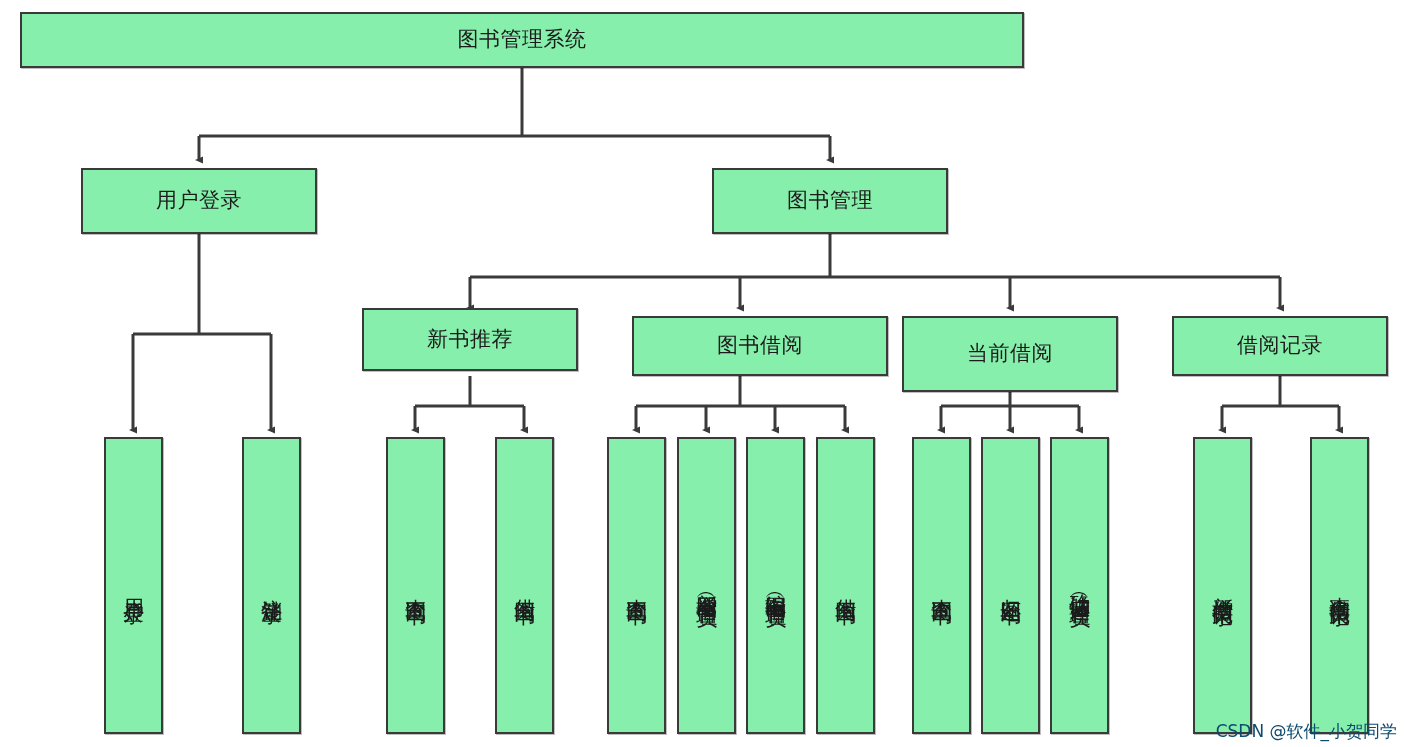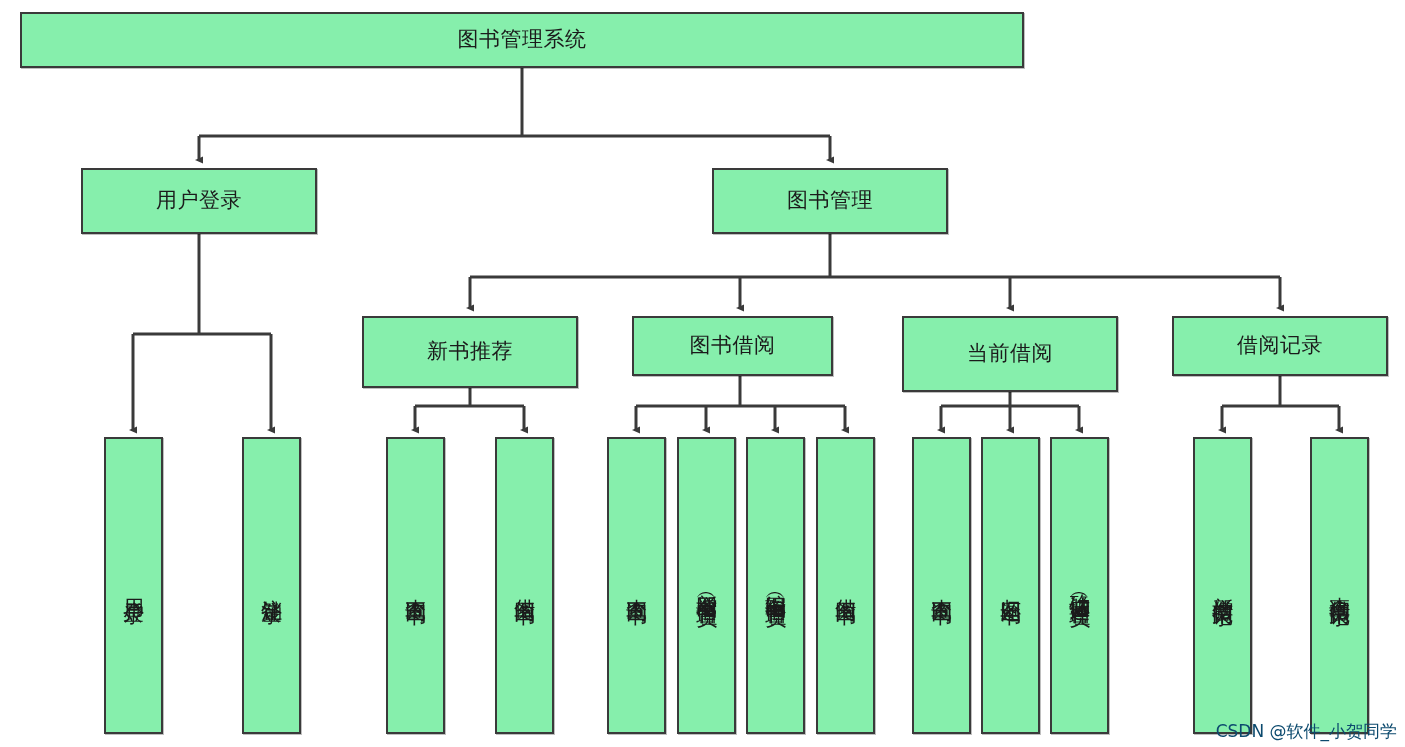--- a/index.html
+++ b/index.html
@@ -123,25 +123,25 @@
   </div>
 
   <div class="node-box" style="left:81px; top:168px; width:236px; height:66px;">
     <span class="node-label-h">用户登录</span>
   </div>
 
   <div class="node-box" style="left:712px; top:168px; width:236px; height:66px;">
     <span class="node-label-h">图书管理</span>
   </div>
 
-  <div class="node-box" style="left:362px; top:316px; width:216px; height:72px;">
+  <div class="node-box" style="left:362px; top:308px; width:216px; height:63px;">
     <span class="node-label-h">新书推荐</span>
   </div>
 
-  <div class="node-box" style="left:632px; top:316px; width:201px; height:60px;">
+  <div class="node-box" style="left:632px; top:316px; width:256px; height:60px;">
     <span class="node-label-h">图书借阅</span>
   </div>
 
   <div class="node-box" style="left:902px; top:316px; width:216px; height:76px;">
     <span class="node-label-h">当前借阅</span>
   </div>
 
   <div class="node-box" style="left:1172px; top:316px; width:216px; height:60px;">
     <span class="node-label-h">借阅记录</span>
   </div>

